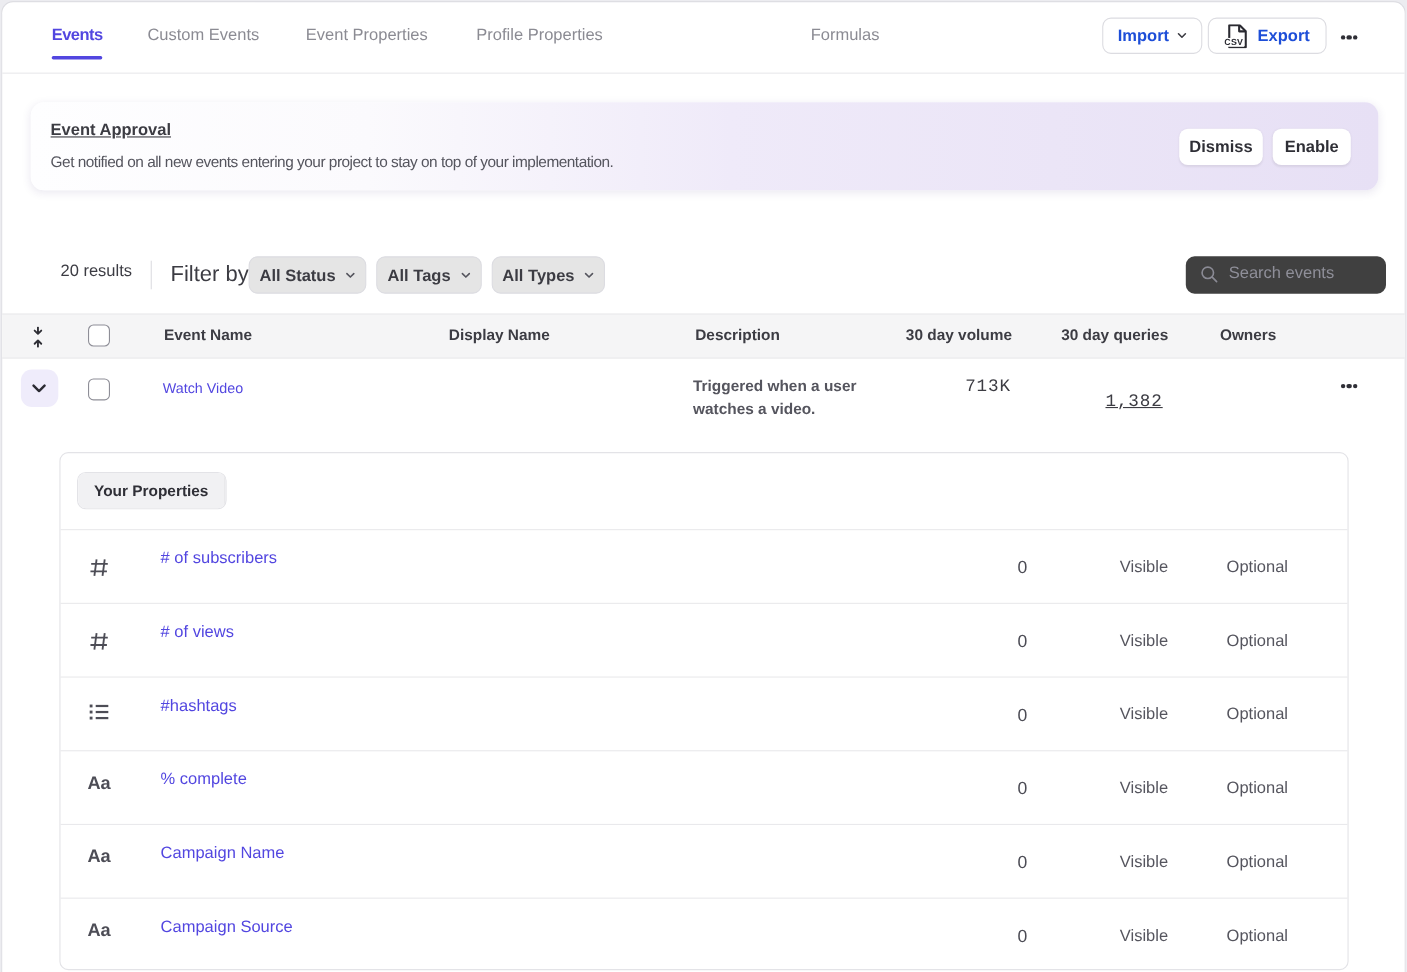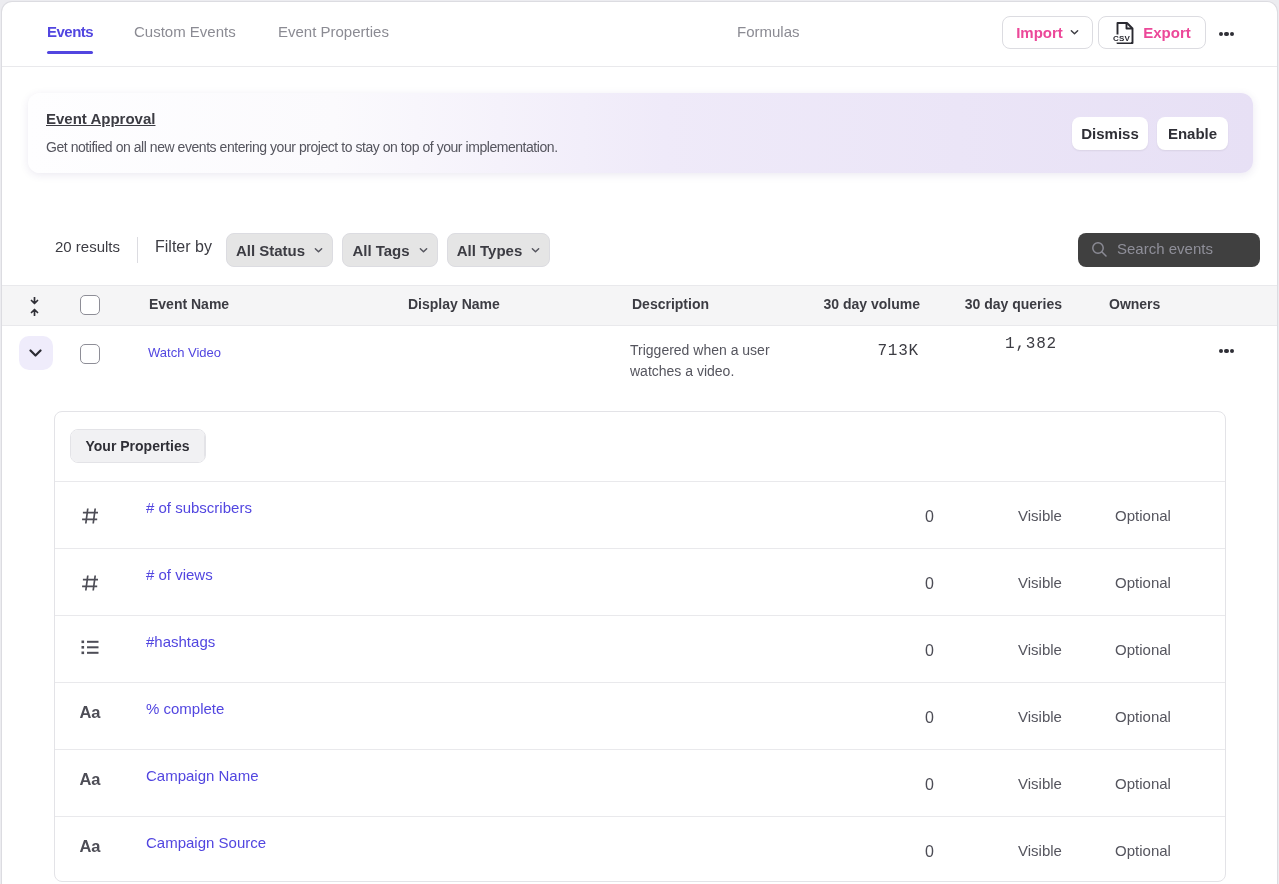--- a/index.html
+++ b/index.html
@@ -9,21 +9,21 @@
   background:#fff; border:1px solid #dcdce1; border-bottom:none;
   border-radius:11px 11px 0 0; }
 
 .nav { position:absolute; left:0; top:0; width:100%; height:65px;
   border-bottom:1px solid #e9e9ec; }
 .tab { position:absolute; top:0; font-size:15px; color:#8b8b93; line-height:60px; height:64px; }
 .tab.active { color:#5246e0; font-weight:700; letter-spacing:-0.5px; }
 .tab.active::after { content:""; position:absolute; left:0; right:0; top:49px; height:3px;
   border-radius:2px; background:#5246e0; }
 .btn { position:absolute; border:1px solid #dcdce1; border-radius:8px; background:#fff;
-  font-size:15px; font-weight:700; color:#ec4899; display:flex; align-items:center;
+  font-size:15px; font-weight:700; color:#1d4ed8; display:flex; align-items:center;
   justify-content:center; }
 #btn-import { left:1000px; top:14px; width:91px; height:33px; gap:7px; }
 #btn-export { left:1096px; top:14px; width:108px; height:33px; gap:9px; }
 .chev { width:9px; height:9px; display:inline-block; }
 .dots { position:absolute; display:flex; gap:1.2px; align-items:center; }
 .dots i { width:4.3px; height:4.3px; border-radius:50%; background:#2f2f36; display:block; }
 #nav-dots { left:1217px; top:30px; }
 
 .banner { position:absolute; left:26px; top:91px; width:1225px; height:80px;
   border-radius:12px; background:linear-gradient(90deg,#fefeff 0%, #fbfafd 25%, #efeaf9 52%, #e7e0f5 100%);
@@ -32,21 +32,21 @@
 .banner p { position:absolute; left:18px; top:46px; font-size:14px; letter-spacing:-0.45px; color:#55555e; }
 .bbtn { position:absolute; top:24px; height:33px; background:#fff; border-radius:8px;
   font-size:15px; font-weight:700; color:#2f2f36; display:flex; align-items:center;
   justify-content:center; box-shadow:0 1px 2px rgba(0,0,0,0.07); }
 #b-dismiss { left:1044px; width:76px; }
 #b-enable { left:1129px; width:71px; }
 
 .filters { position:absolute; left:0; top:231px; width:100%; height:34px; }
 .filters .res { position:absolute; left:53px; top:5px; font-size:15px; color:#3c3c43; }
 .filters .sep { position:absolute; left:135px; top:4px; width:1px; height:26px; background:#dcdce1; }
-.filters .fb  { position:absolute; left:153px; top:5px; font-size:16px; color:#3c3c43; }
+.filters .fb  { position:absolute; left:153px; top:5px; font-size:20px; color:#3c3c43; }
 .drop { position:absolute; top:0; height:34px; border:1px solid #dcdce1; border-radius:8px;
   background:#e5e5e5; font-size:15px; font-weight:700; color:#3c3c43; display:flex;
   align-items:center; justify-content:center; gap:9px; }
 #d-status { left:224px; width:107px; }
 #d-tags   { left:340px; width:96px; }
 #d-types  { left:445px; width:103px; }
 .search { position:absolute; left:1076px; top:0; width:182px; height:34px; border-radius:8px;
   background:#404040; display:flex; align-items:center; }
 .search span { font-size:15px; color:#8f8f99; margin-left:9px; position:relative; top:-1.5px; }
 
@@ -55,24 +55,24 @@
   font-weight:700; color:#3c3c43; }
 .thead .cb { top:9px; }
 .th { position:absolute; top:10px; }
 .cb { position:absolute; width:20px; height:20px; border:1px solid #8e8e97; border-radius:5px;
   background:#fff; left:77.5px; }
 .row1 { position:absolute; left:0; top:325px; width:100%; height:85px; font-size:14px; }
 .expander { position:absolute; left:16.5px; top:9px; width:34px; height:34px; border-radius:10px;
   background:#efecfb; display:flex; align-items:center; justify-content:center; }
 .row1 .cb { top:17px; }
 .evlink { position:absolute; left:146px; top:18px; font-size:13px; color:#5246e0; }
-.desc { position:absolute; left:628px; top:13px; color:#55555e; line-height:21px; }
+.desc { position:absolute; left:628px; top:13px; color:#55555e; line-height:21px;font-weight:bold; }
 .num { font-family:"Liberation Mono", monospace; color:#3c3c43; font-size:16px; letter-spacing:0.8px; }
 .v713 { position:absolute; left:0; top:14.5px; width:917px; text-align:right; }
-.v1382 { position:absolute; left:0; top:8px; width:1055px; text-align:right; }
+.v1382 { position:absolute; left:0; top:29px; width:1055px; text-align:right;text-decoration:underline; }
 #row-dots { left:1217px; top:22px; }
 #row-dots i { width:4.3px; height:4.3px; }
 
 .panel { position:absolute; left:52px; top:409px; width:1172px; height:471px;
   border:1px solid #e3e3e7; border-radius:8px; background:#fff; }
 .seg { position:absolute; left:15px; top:17px; height:34px; display:flex;
   border:1px solid #e3e3e7; border-radius:8px; overflow:hidden; }
 .seg .s1 { width:134px; background:#f1f1f3; color:#2f2f36; font-weight:700; font-size:14px !important;
   border-right:1px solid #e3e3e7; }
 .seg .s2 { width:166px; color:#9b9ba3; }
@@ -92,20 +92,21 @@
   font-size:15px; color:#55555e; }
 </style>
 </head>
 <body>
 <div class="frame">
 
   <div class="nav">
     <div class="tab active" style="left:45px">Events</div>
     <div class="tab" style="left:132px">Custom Events</div>
     <div class="tab" style="left:276px">Event Properties</div>
+    <div class="tab" style="left:431px">Profile Properties</div>
     <div class="tab" style="left:735px">Formulas</div>
     <div class="btn" id="btn-import">Import
       <svg class="chev" viewBox="0 0 10 10">
           <path d="M1.5 3 L5 6.5 L8.5 3" fill="none" stroke="#3c3c43" stroke-width="1.6" stroke-linecap="round" stroke-linejoin="round"></path>
         </svg>
     </div>
     <div class="btn" id="btn-export">
       <svg width="21" height="22" viewBox="0 0 21 22">
         <path d="M4.5 1 h9.5 l5.5 5.5 v14.5 h-15 z" fill="none" stroke="#2a2a31" stroke-width="1.9" stroke-linejoin="round"></path>
         <path d="M13.5 1.5 v5 h5.5" fill="none" stroke="#2a2a31" stroke-width="1.9" stroke-linejoin="round"></path>

